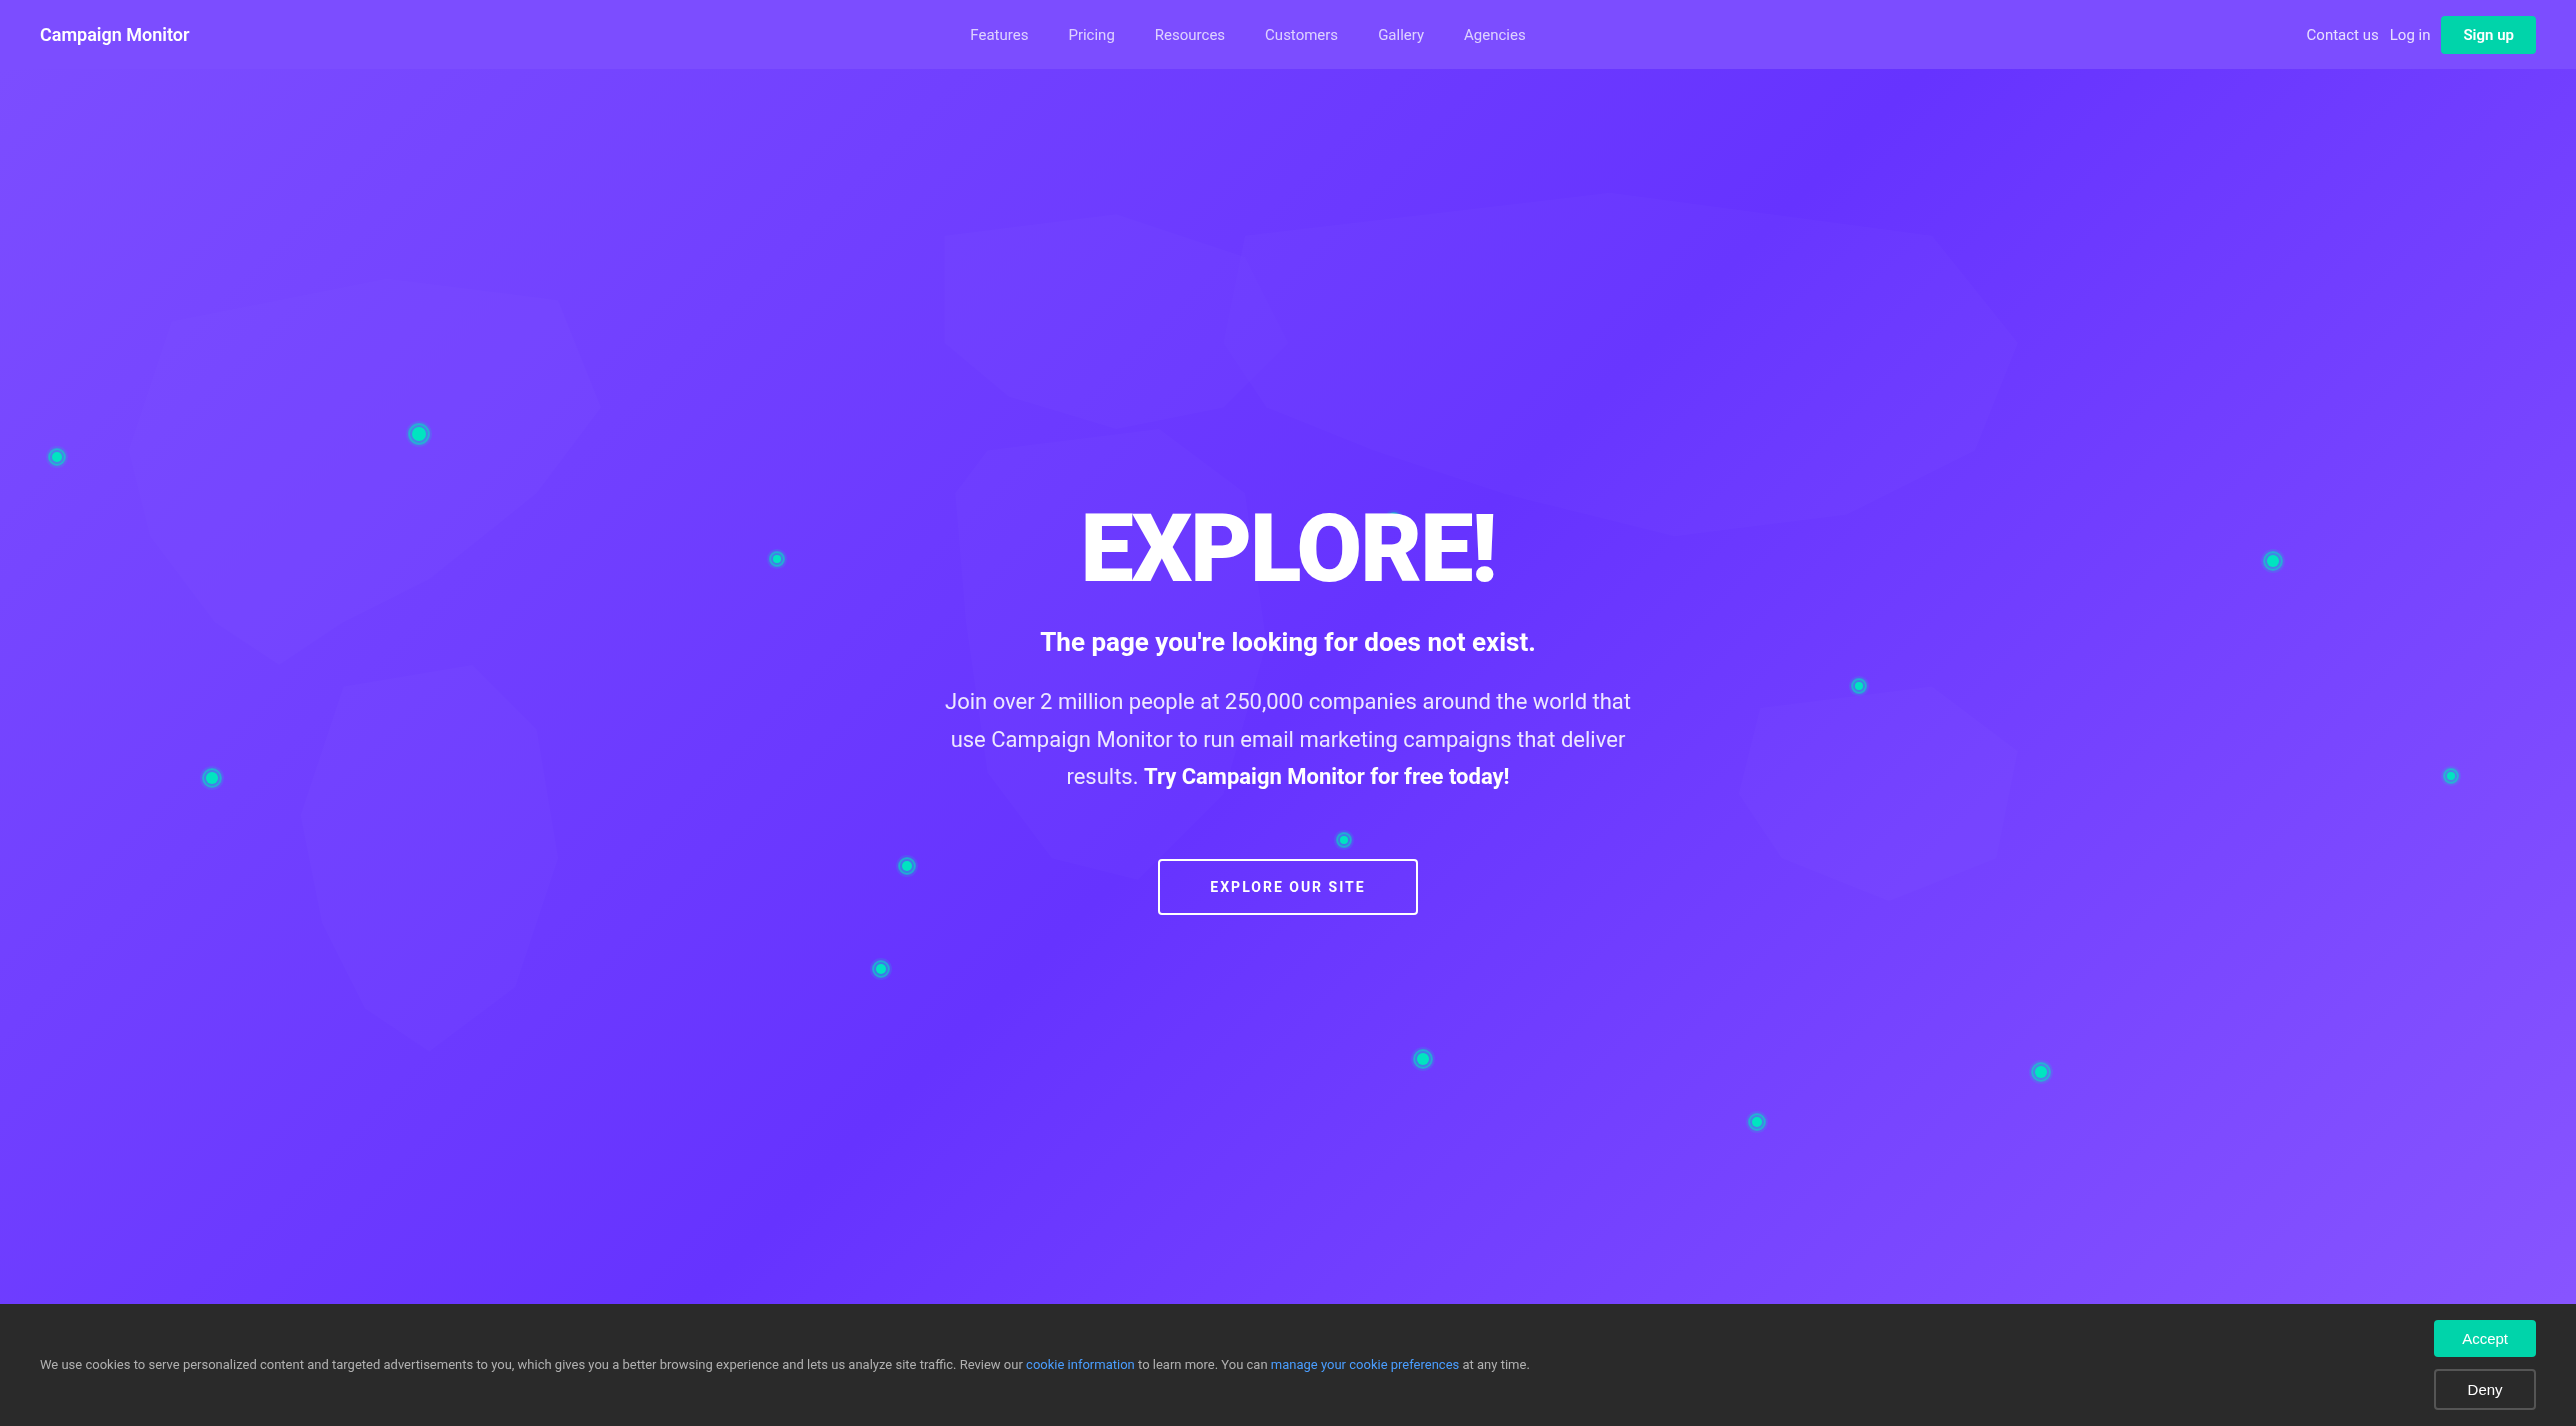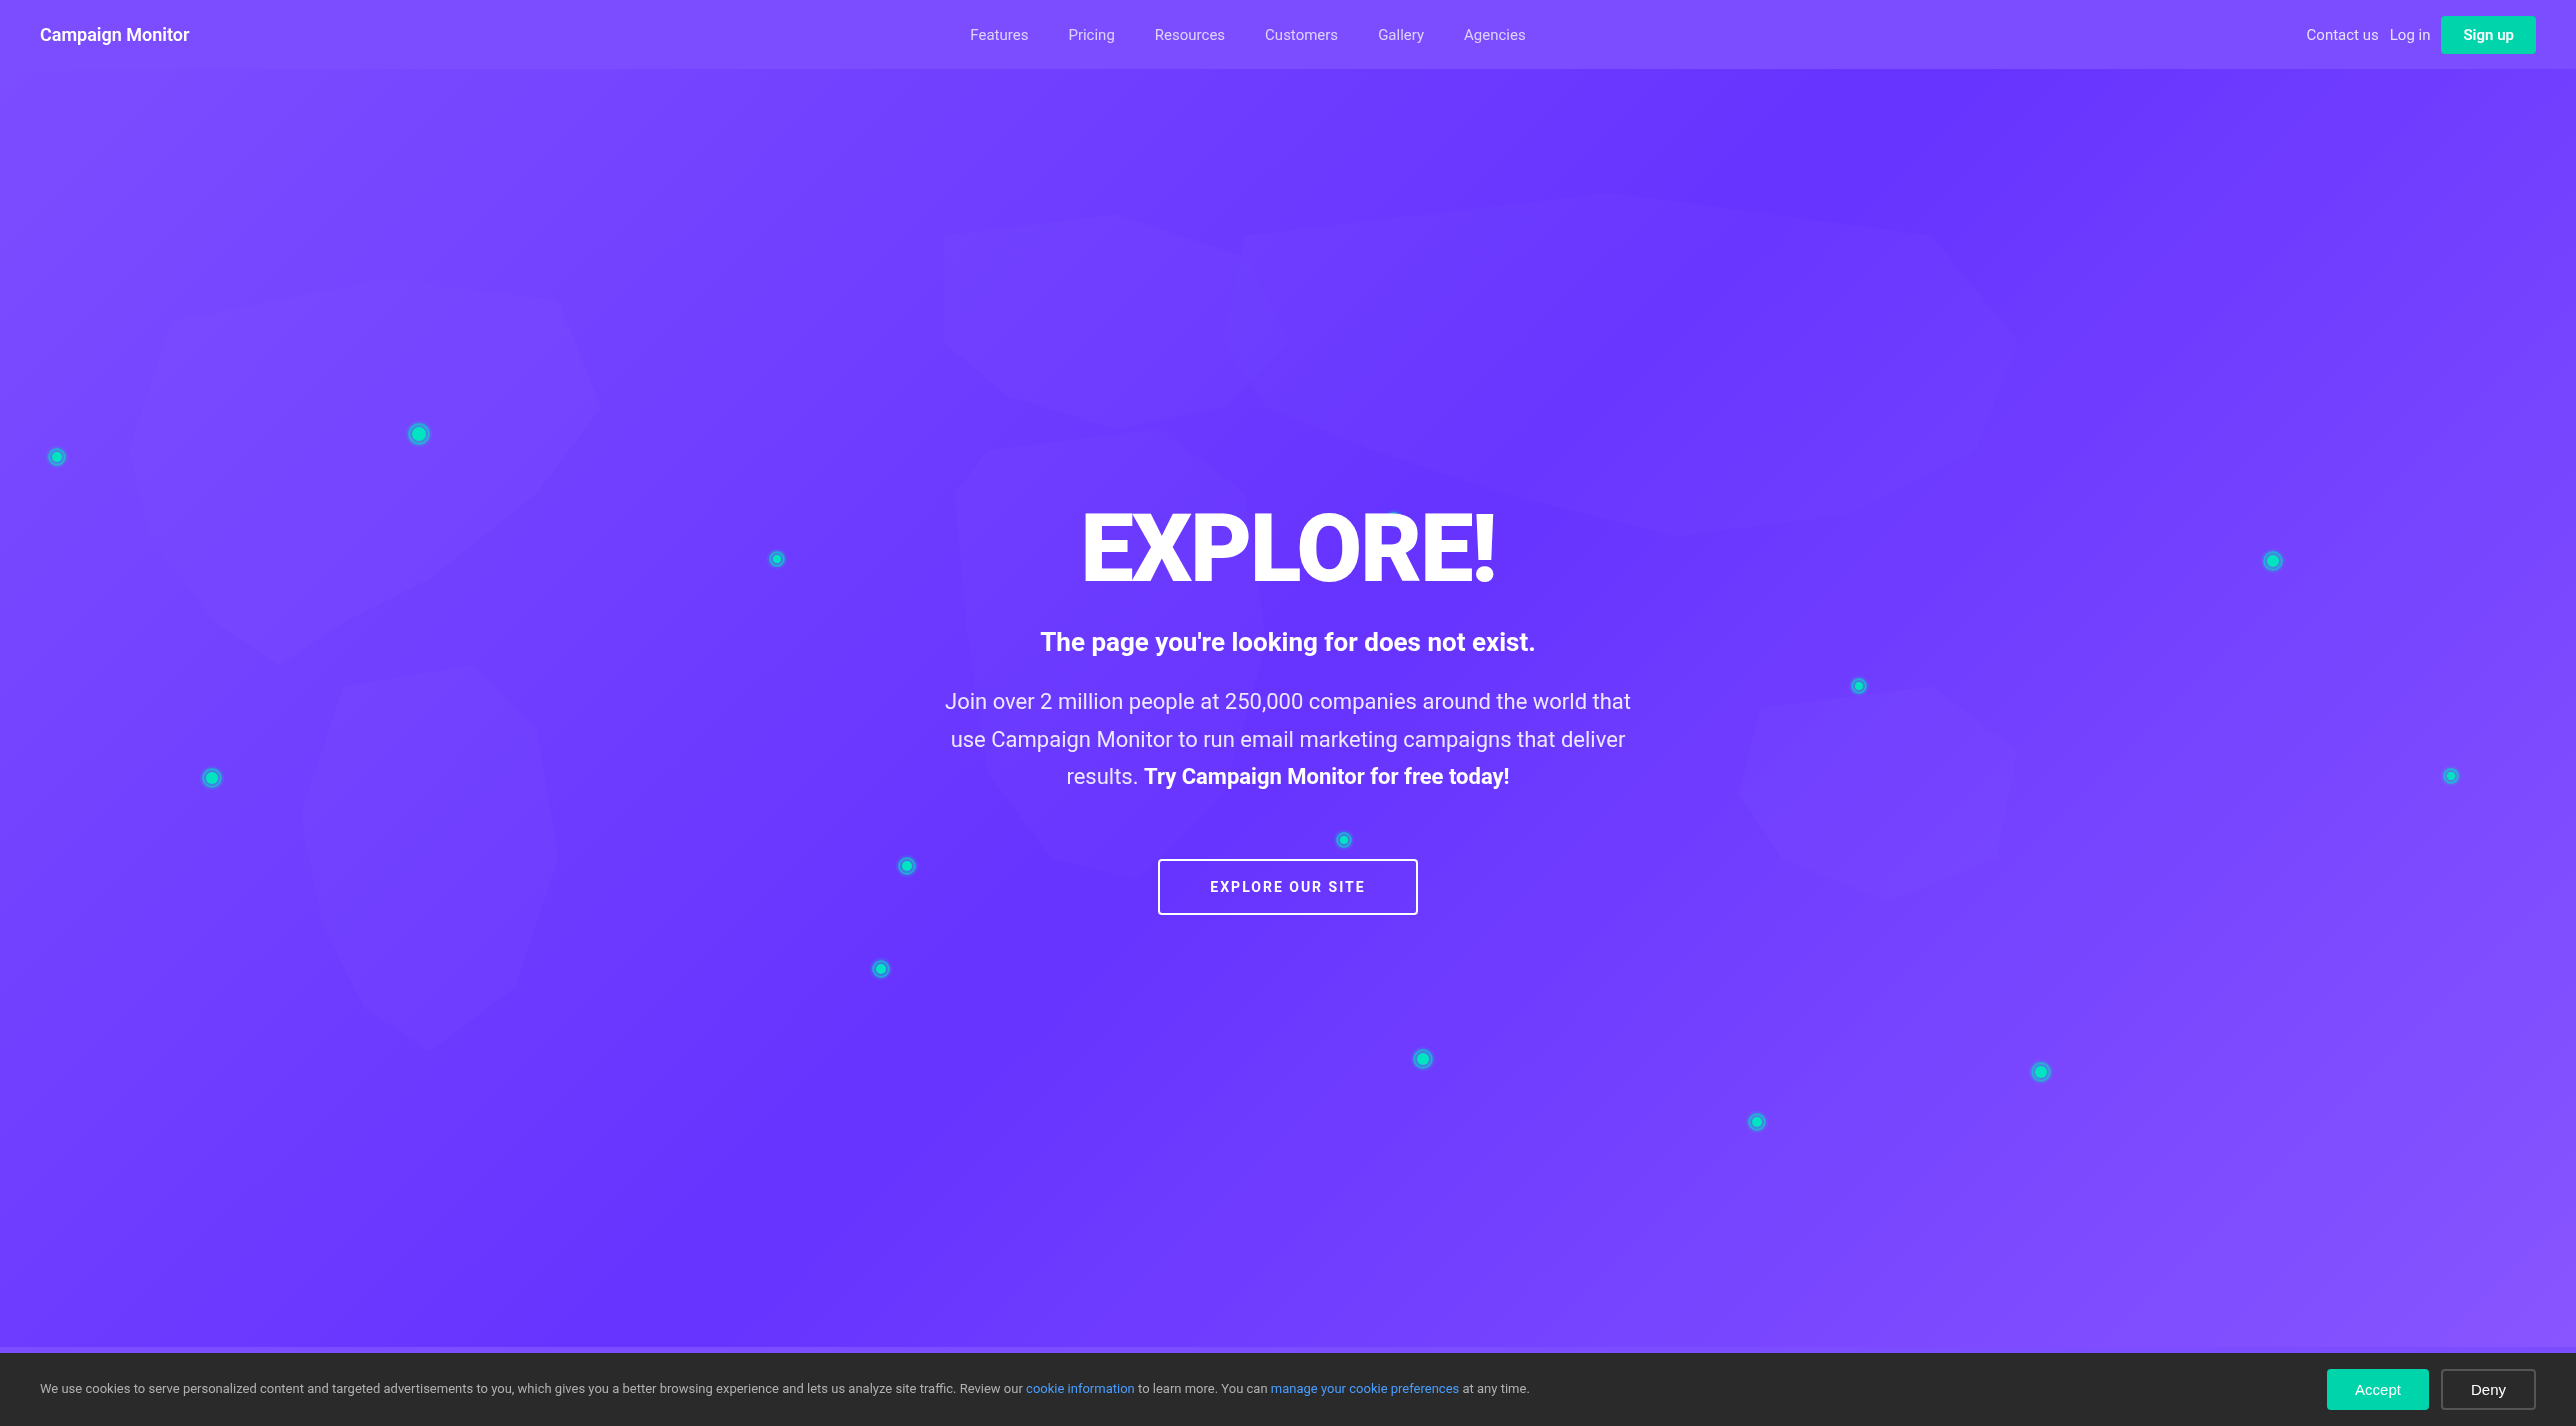--- a/index.html
+++ b/index.html
@@ -195,20 +195,21 @@
     .cookie-text a {
       color: #4a9eff;
       text-decoration: none;
     }
 
     .cookie-buttons {
       display: flex;
       gap: 12px;
       flex-shrink: 0;
       margin-left: 32px;
+      flex-direction: column;
     }
 
     .btn-accept {
       padding: 10px 28px;
       background: #00d4aa;
       color: #fff;
       border: none;
       border-radius: 4px;
       font-size: 15px;
       font-weight: 500;

